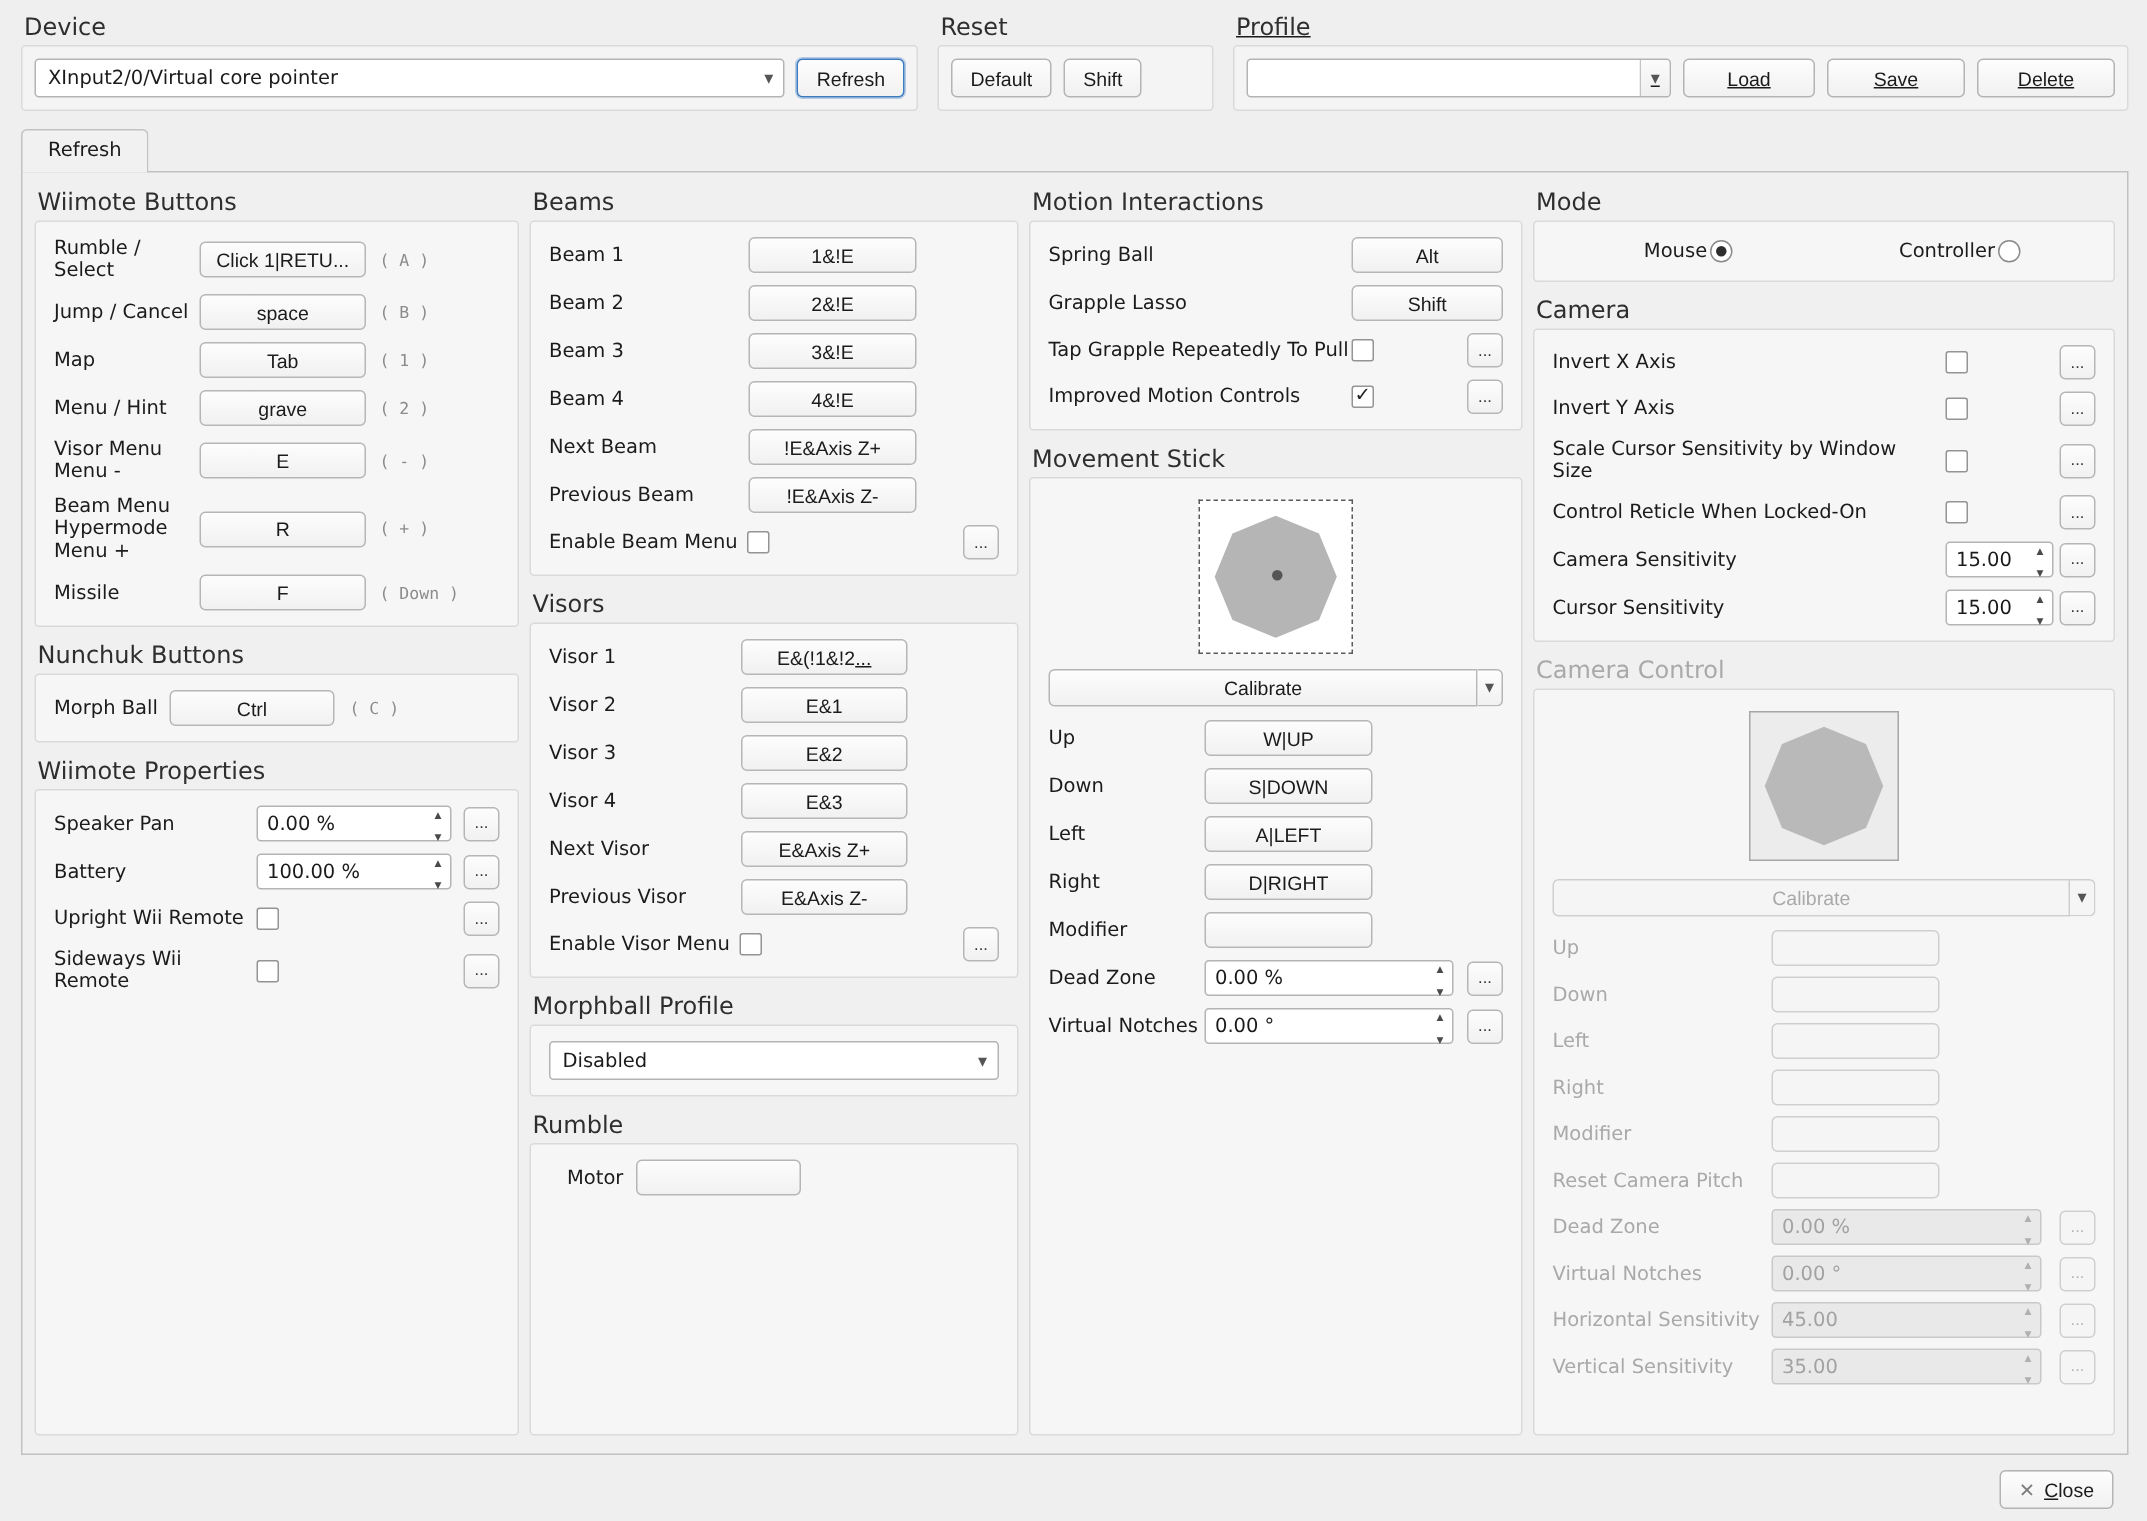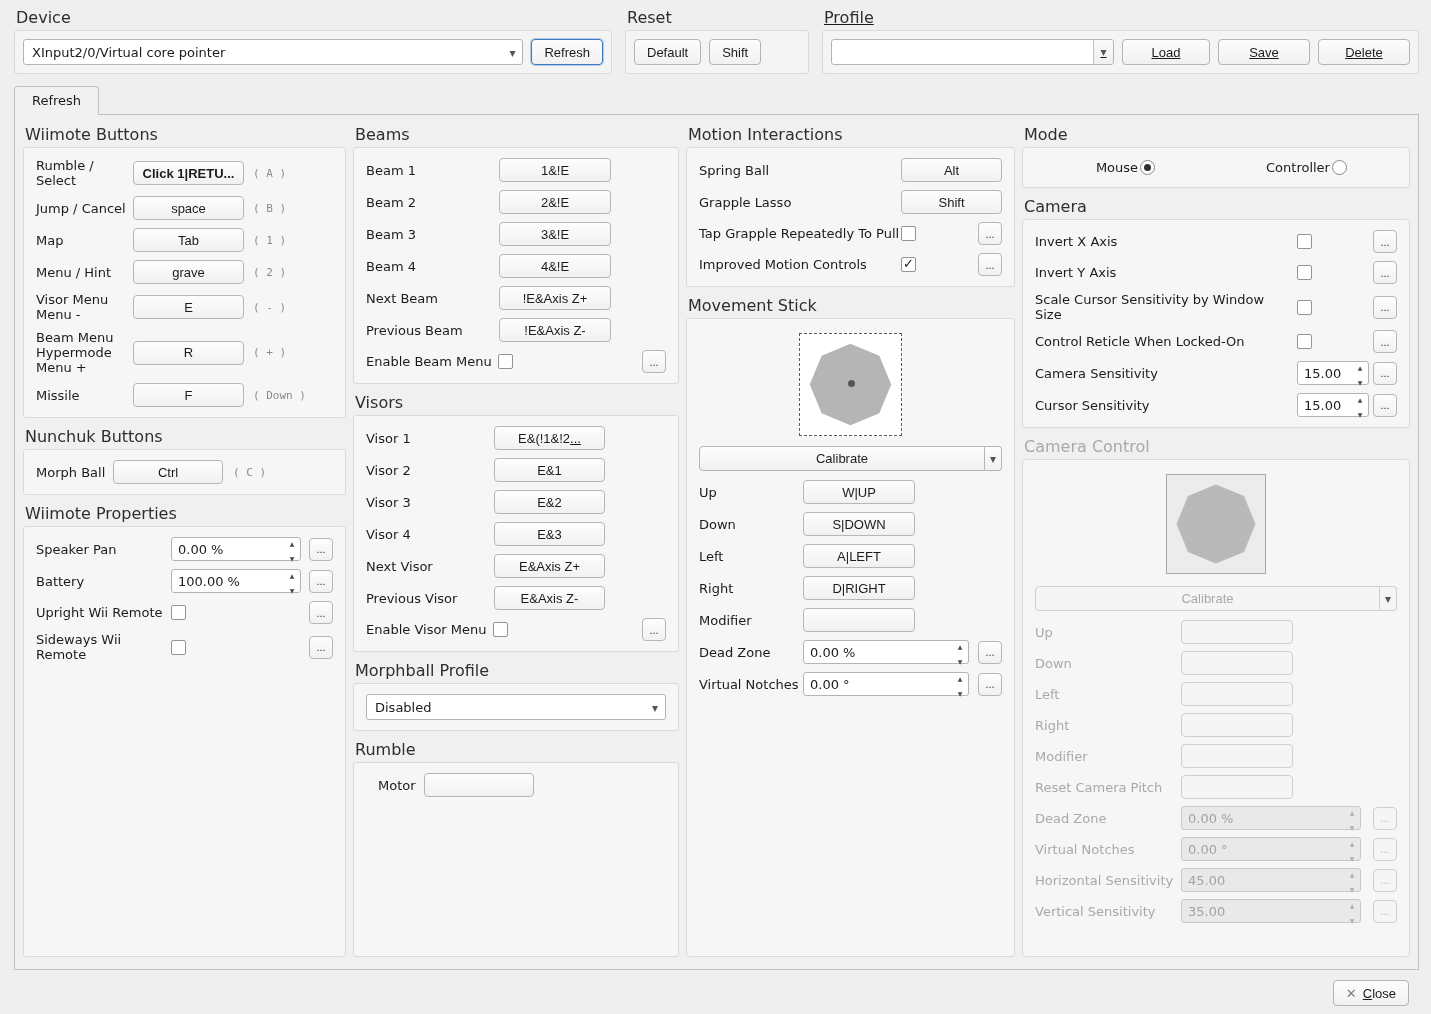--- a/index.html
+++ b/index.html
@@ -8,21 +8,21 @@
 
   
   .grp-title { font-size:16px; color:#2e2e2e; margin:0 0 3px 2px; }
   .grp-box { background:#f6f6f6; border:1px solid #dadada; border-radius:3px; padding:10px 12px; }
   .btn { display:inline-flex; align-items:center; justify-content:center; height:26px; padding:0 12px;
          background:linear-gradient(#fdfdfd,#f1f1f1); border:1px solid #b4b4b4; border-radius:4px;
          font-size:13px; color:#1b1b1b; white-space:nowrap; }
   .bbtn { display:flex; align-items:center; justify-content:center; height:24px;
           background:linear-gradient(#fdfdfd,#f1f1f1); border:1px solid #b6b6b6; border-radius:4px;
           font-size:13px; color:#1b1b1b; overflow:hidden; white-space:nowrap; }
-  .bbtn.bold { font-weight:bold; }
+  .bbtn.bold { font-weight:normal; }
   .dots { width:24px; height:23px; display:flex; align-items:center; justify-content:center;
           background:linear-gradient(#fdfdfd,#f1f1f1); border:1px solid #b6b6b6; border-radius:4px;
           font-size:11px; color:#333; flex:0 0 auto; }
   .spin { display:flex; align-items:stretch; background:#fff; border:1px solid #b4b4b4; border-radius:3px; height:24px; }
   .spin-val { flex:1; display:flex; align-items:center; padding:0 6px; font-size:13px; }
   .spin-arrows { width:16px; display:flex; flex-direction:column; align-items:center; justify-content:center; }
   .spin-up::before { content:"▲"; font-size:6px; color:#4a4a4a; line-height:6px; }
   .spin-dn::before { content:"▼"; font-size:6px; color:#4a4a4a; line-height:6px; }
   .cb { width:15px; height:15px; background:#fff; border:1px solid #949494; border-radius:2px; position:relative; flex:0 0 auto; }
   .cb.checked::after { content:"✓"; position:absolute; left:1px; top:-2px; font-size:13px; color:#222; font-weight:bold; }

